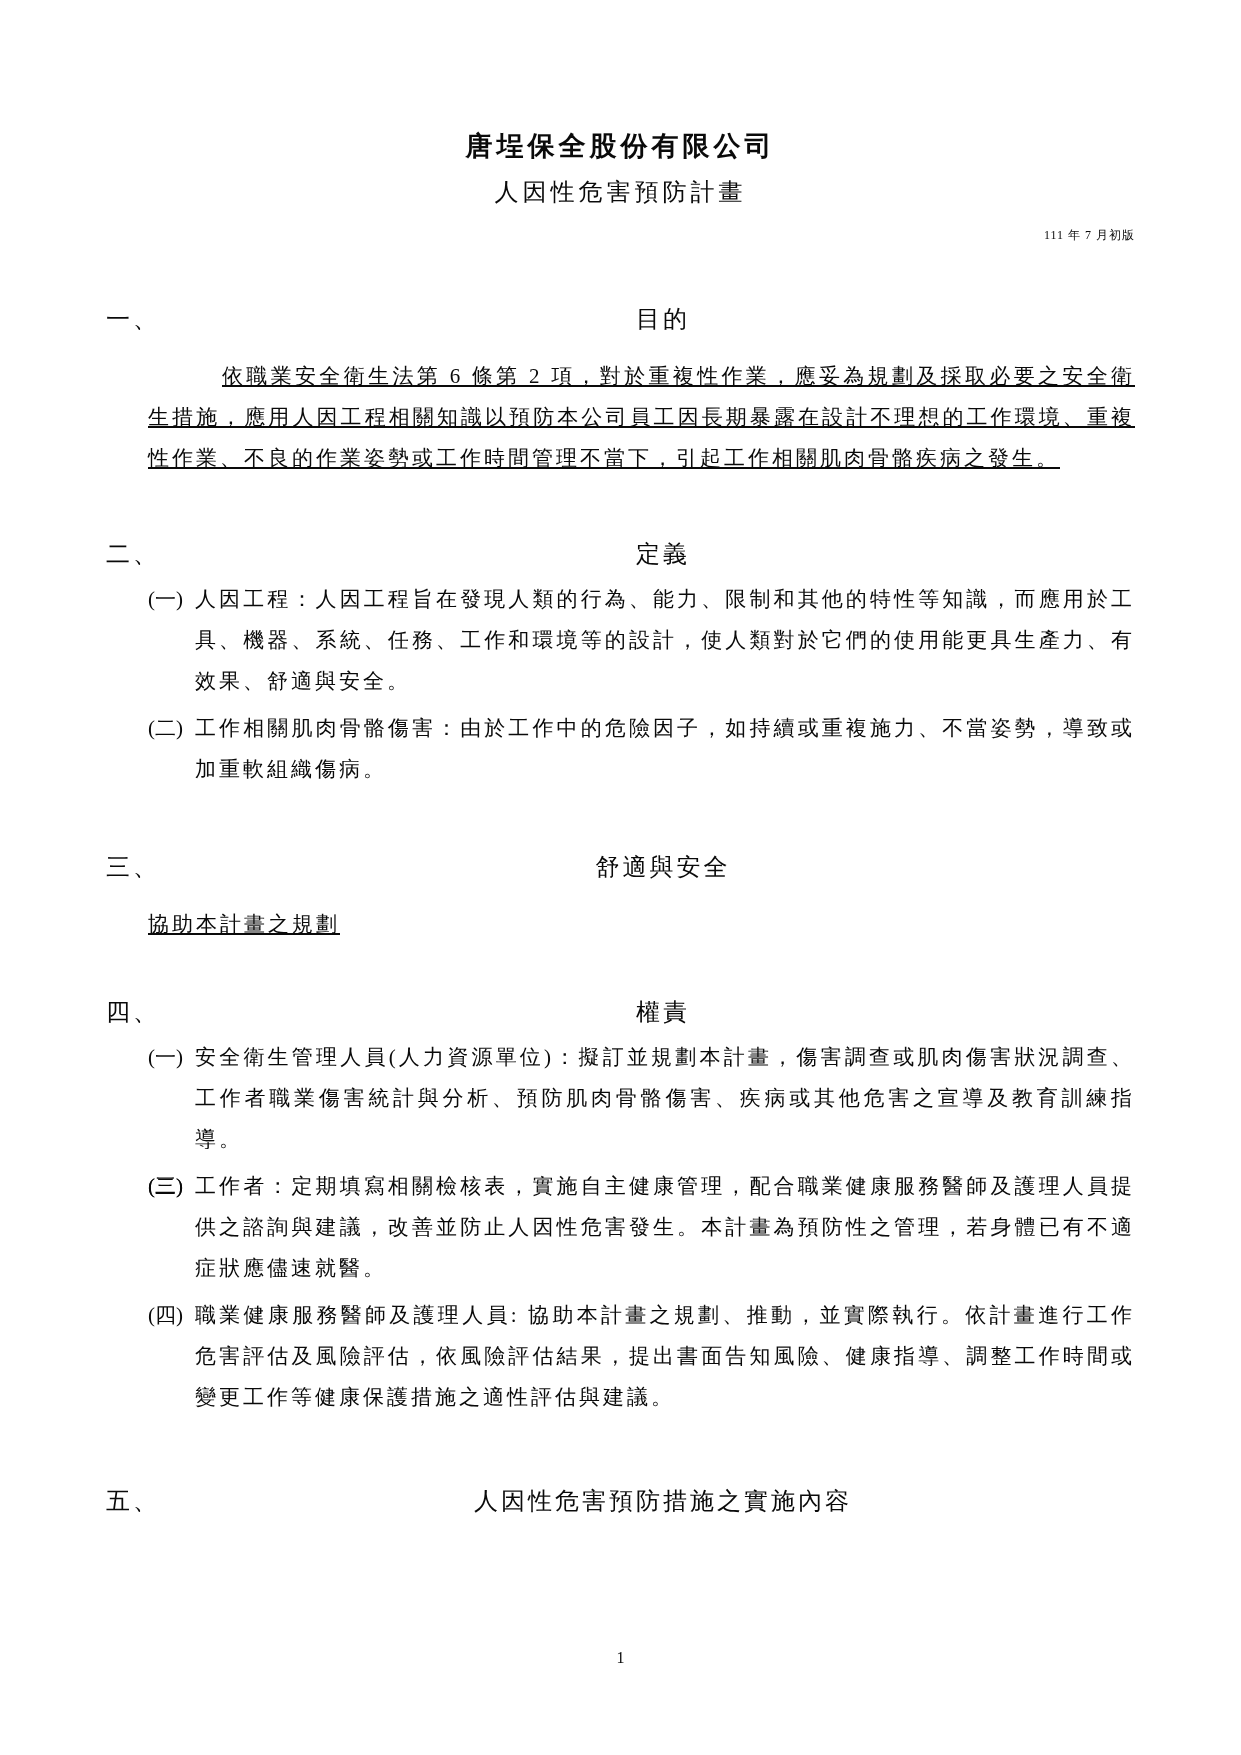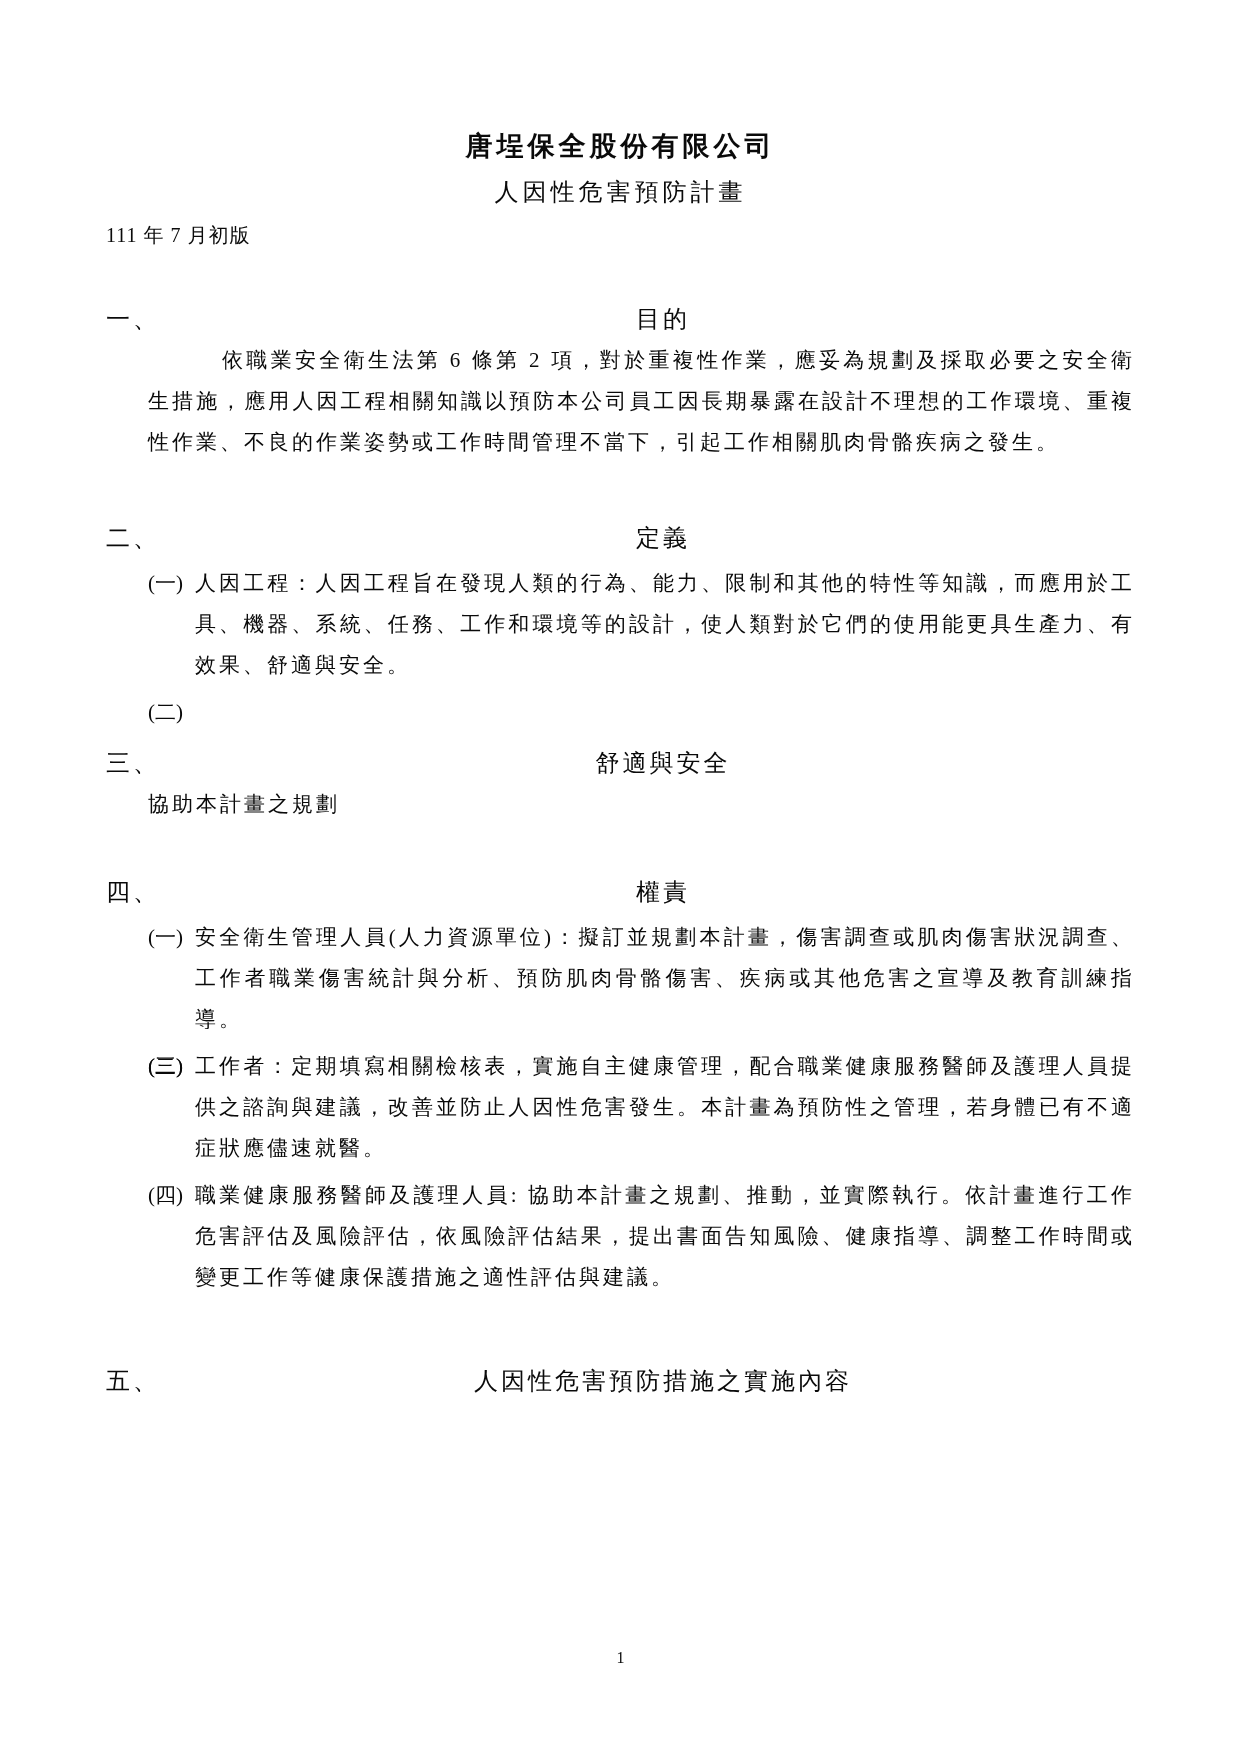--- a/index.html
+++ b/index.html
@@ -30,22 +30,22 @@
   .doc-subtitle {
     margin: 12px 0 16px 0;
     text-align: center;
     font-size: 24px;
     font-weight: normal;
     line-height: 32px;
     letter-spacing: 4px;
   }
   .version-note {
     margin-top: 14px;
-    text-align: left;
-    font-size: 20px;
+    text-align: right;
+    font-size: 12px;
     line-height: 22px;
     letter-spacing: 1px;
   }
   .section { margin-top: 56px; }
   .section.s2 { margin-top: 58px; }
   .section.s3 { margin-top: 60px; }
   .section.s4 { margin-top: 50px; }
   .section.s5 { margin-top: 66px; }
   .sec-head {
     display: flex;
@@ -58,21 +58,22 @@
     width: 85px;
   }
   .sec-title { flex: 1; text-align: center; }
   .body-text {
     font-size: 21px;
     line-height: 41px;
     letter-spacing: 3px;
     text-align: justify;
   }
   .para {
-    margin: 4px 0 0 42px;
+    margin: 20px 0 0 42px;
+    text-decoration: underline;
   }
   .para.first-indent { text-indent: 74px; }
   .items { margin-top: 8px; }
   .item {
     position: relative;
     margin-left: 42px;
     padding-left: 47px;
   }
   .item + .item { margin-top: 6px; }
   .item .marker {
@@ -113,20 +114,21 @@
       <span class="sec-num">二、</span>
       <span class="sec-title">定義</span>
     </div>
     <div class="items">
       <div class="body-text item">
         <span class="marker">(一)</span>
         <span>人因工程：人因工程旨在發現人類的行為、能力、限制和其他的特性等知識，而應用於工具、機器、系統、任務、工作和環境等的設計，使人類對於它們的使用能更具生產力、有效果、舒適與安全。</span>
       </div>
       <div class="body-text item">
         <span class="marker">(二)</span>
+        <span>工作相關肌肉骨骼傷害：由於工作中的危險因子，如持續或重複施力、不當姿勢，導致或加重軟組織傷病。</span>
       </div>
     </div>
   </div>
 
   <div class="section s3">
     <div class="sec-head">
       <span class="sec-num">三、</span>
       <span class="sec-title">舒適與安全</span>
     </div>
     <p class="body-text para">協助本計畫之規劃</p>

